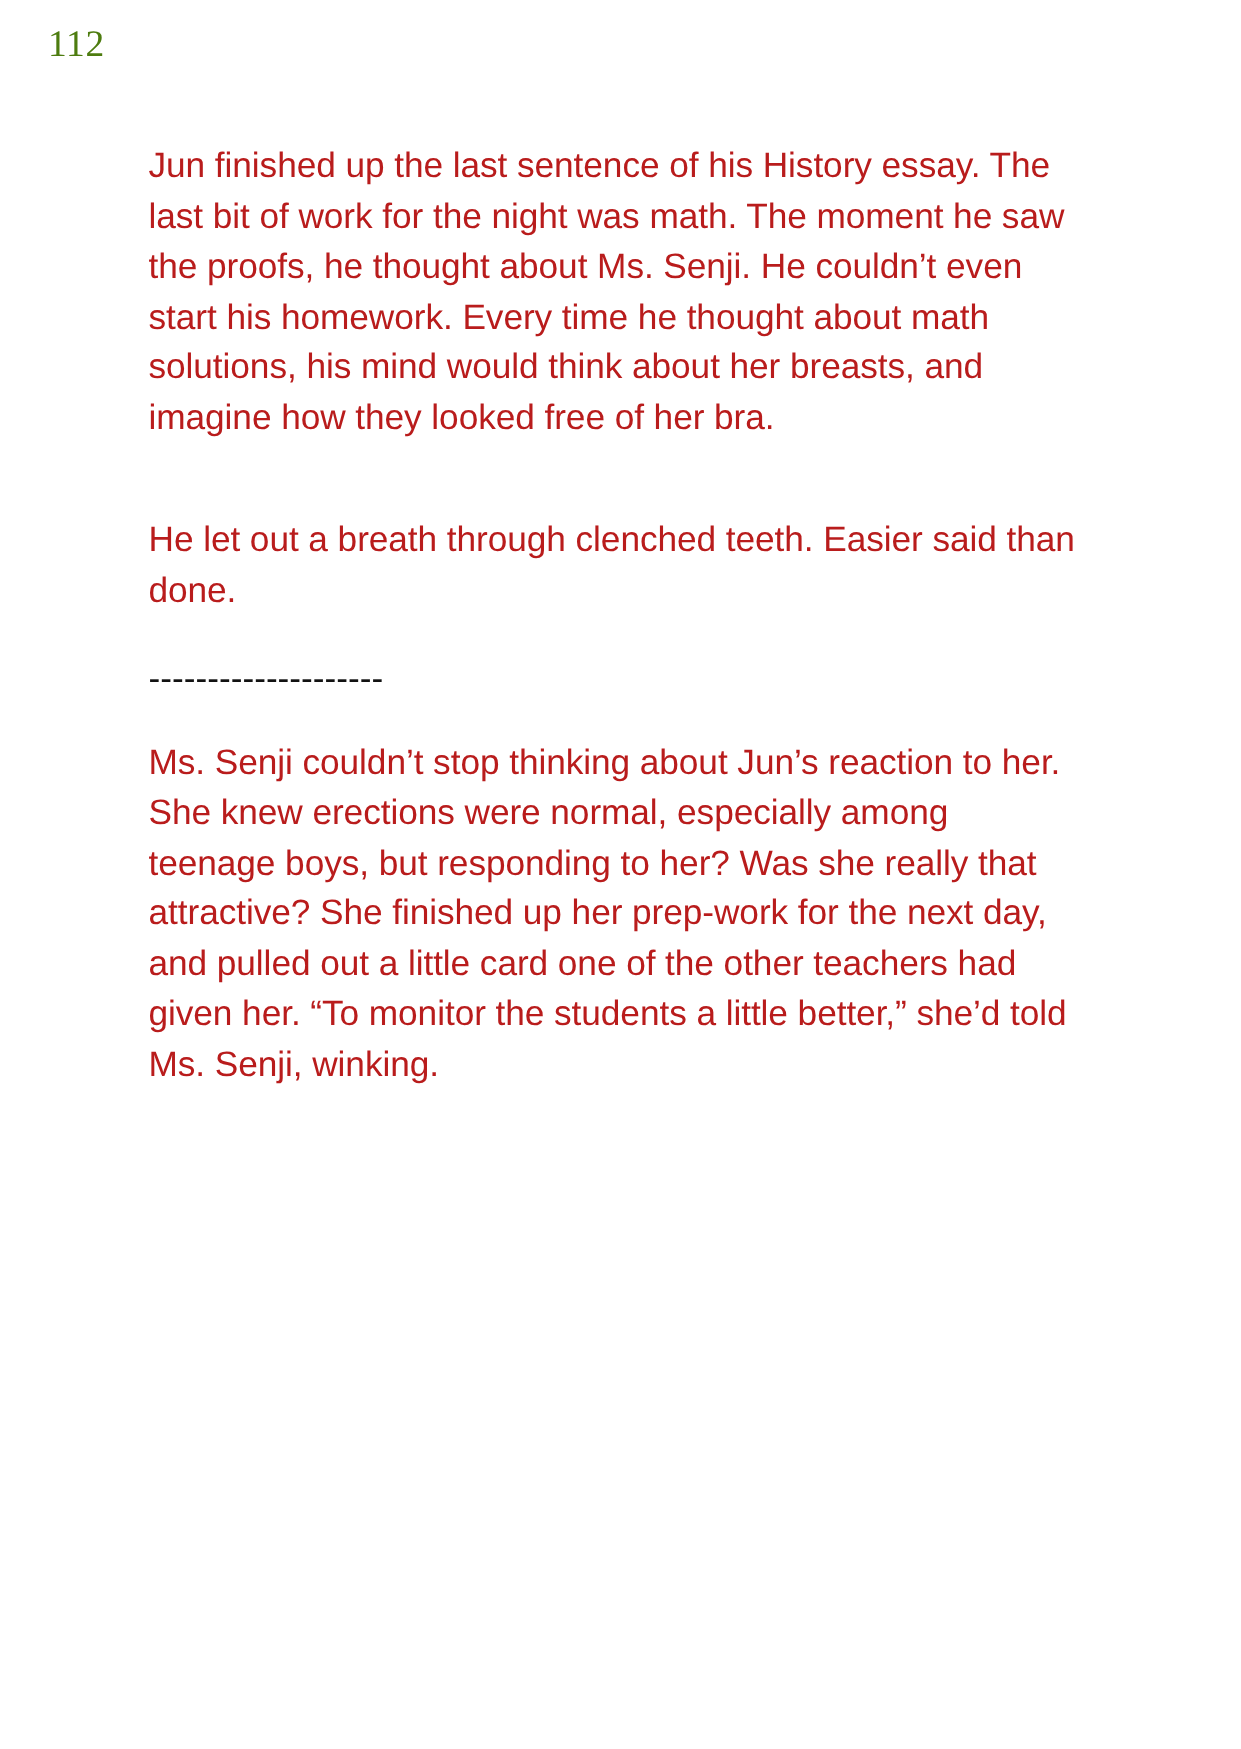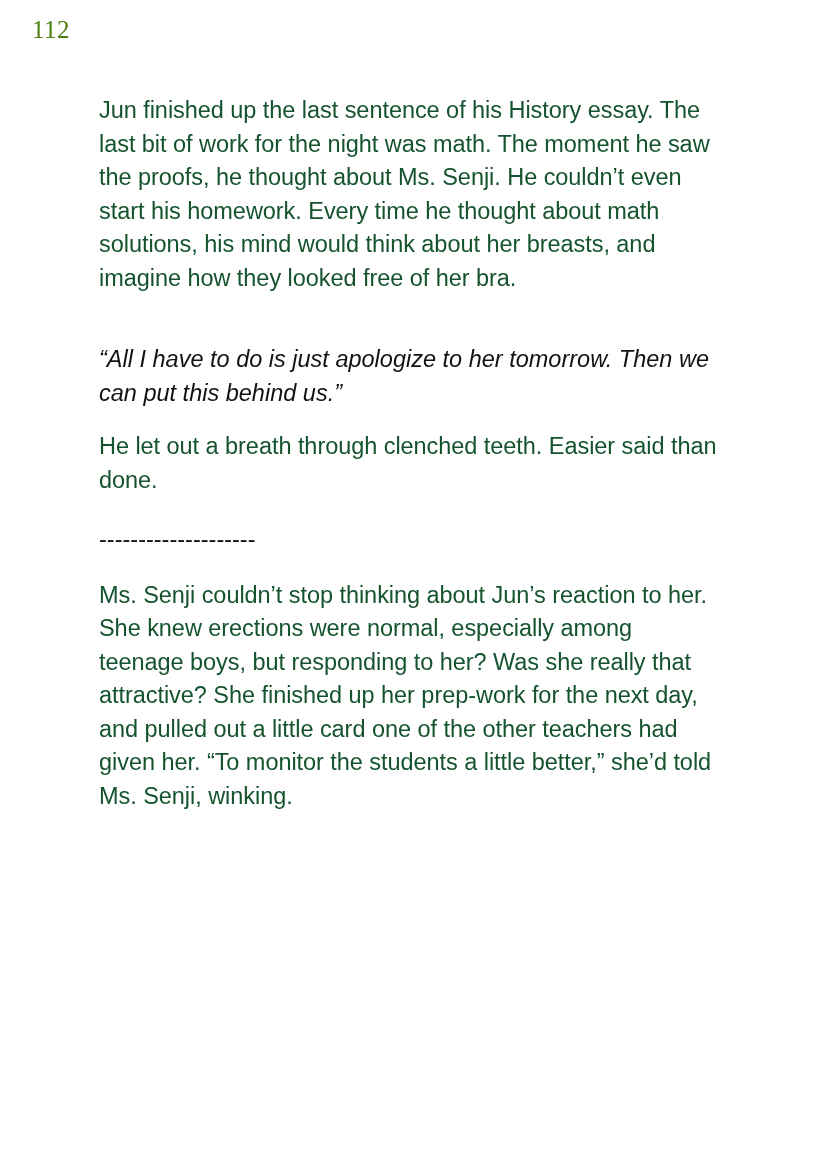--- a/index.html
+++ b/index.html
@@ -32,21 +32,21 @@
   .content {
     position: absolute;
     top: 94px;
     left: 99px;
     width: 620px;
   }
   p.para {
     margin: 0 0 26px 0;
     font-size: 23.5px;
     line-height: 33.5px;
-    color: #14532d;
+    color: #b91c1c;
     font-weight: 400;
     letter-spacing: -0.05px;
   }
   p.quote {
     font-style: italic;
     margin: 0 0 20px 0;
     font-size: 23.5px;
     line-height: 33.5px;
     color: #121212;
   }
@@ -70,21 +70,20 @@
 
   <div class="page-number">112</div>
 
   <div class="content">
 
     <p class="para">Jun finished up the last sentence of his History essay. The last bit of work for the night was math. The moment he saw the proofs, he thought about Ms. Senji. He couldn’t even start his homework. Every time he thought about math solutions, his mind would think about her breasts, and imagine how they looked free of her bra.</p>
 
 
     <div class="spacer-lg"></div>
 
-    <p class="quote">“All I have to do is just apologize to her tomorrow. Then we can put this behind us.”</p>
 
     <p class="para">He let out a breath through clenched teeth. Easier said than done.</p>
 
     <div class="divider">--------------------</div>
 
     <p class="para"><span>Ms. Senji couldn’t stop thinking about Jun’s reaction to her. She knew erections were normal, especially among teenage boys, but responding to her? Was she really that attractive? She finished up her prep-work for the next day, and pulled out a little card one of the other teachers had given her. “</span><span class="em">To monitor the students a little better,</span><span>” she’d told Ms. Senji, winking.</span></p>
 
   </div>
 </div>
 

